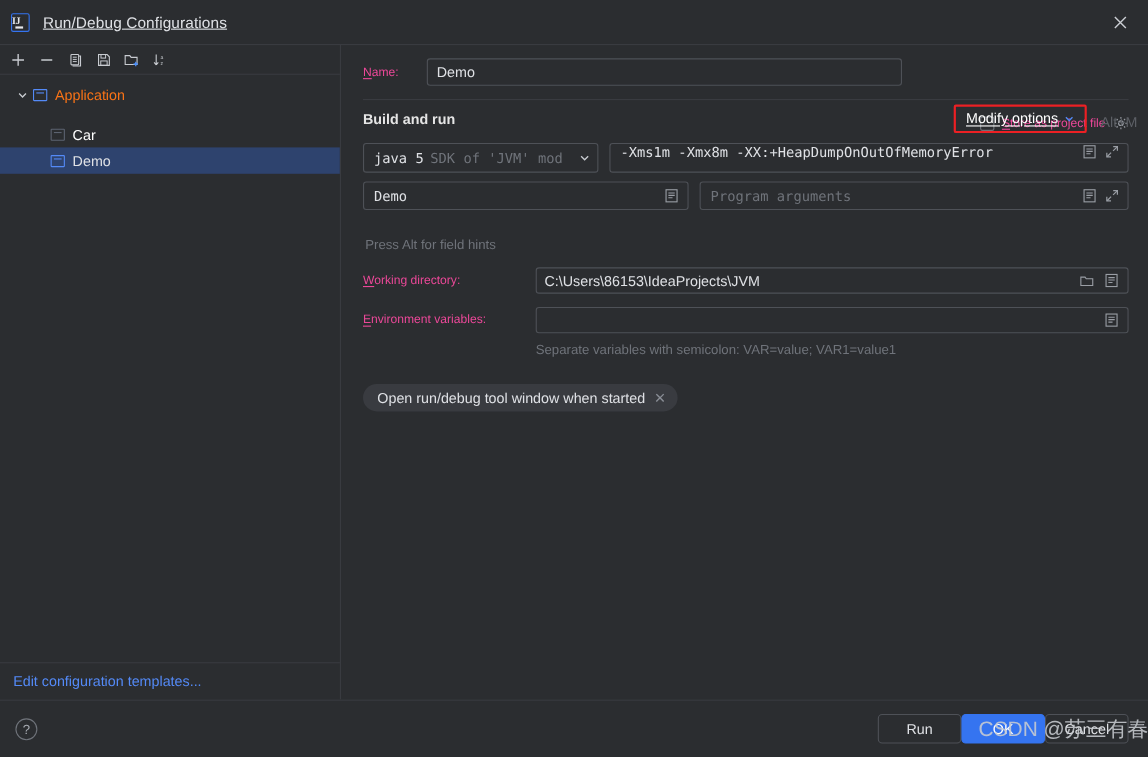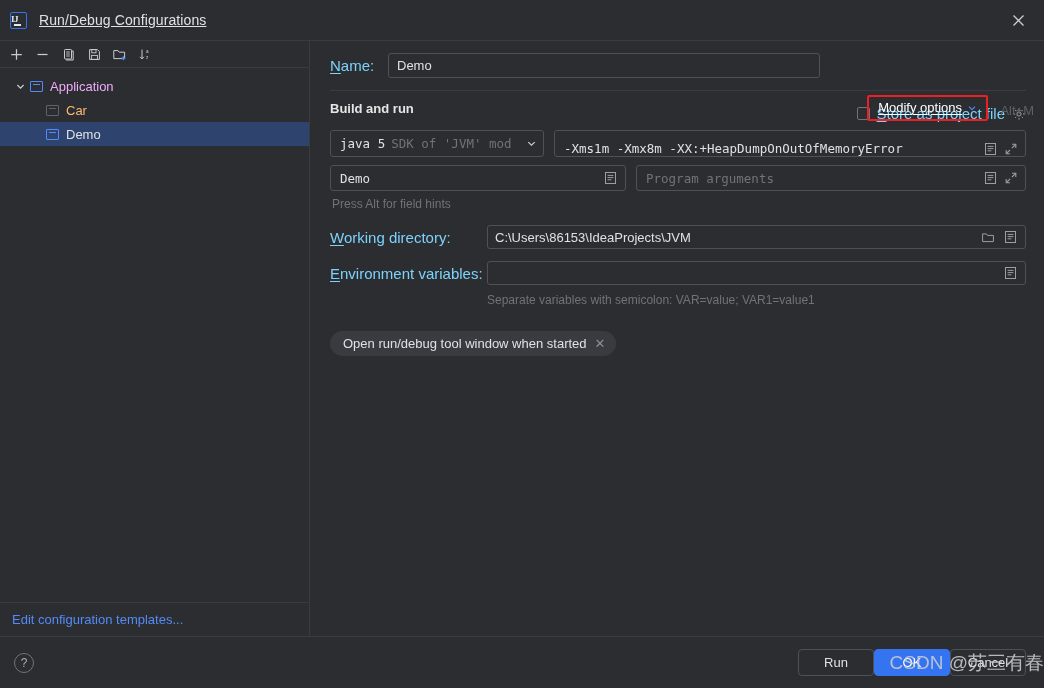--- a/index.html
+++ b/index.html
@@ -82,23 +82,23 @@
     display: flex; align-items: center; justify-content: center;
     cursor: pointer; border-radius: 3px;
   }
 
   .tree { flex: 1 1 auto; padding-top: 6px; overflow: hidden; }
   .tree-row {
     height: 24px; display: flex; align-items: center;
     font-size: 13px; cursor: pointer;
     padding-left: 12px;
   }
-  .tree-row.group { color: #f0abfc; align-items: center; }
+  .tree-row.group { color: #f97316; align-items: center; }
   .tree-row.child { padding-left: 46px; color: #dfe1e5; }
-  .tree-row.child.dim { color: #fdba74; }
+  .tree-row.child.dim { color: #ffffff; margin-top: 12px; }
   .tree-row.selected { background: #2e436e; }
   .chevron {
     width: 16px; height: 16px; display: flex;
     align-items: center; justify-content: center;
     margin-right: 2px; flex: 0 0 auto;
   }
   .cfg-icon {
     width: 13px; height: 11px;
     border: 1px solid #548af7;
     border-radius: 1px;
@@ -128,21 +128,21 @@
     border-top: 1px solid #393b40;
     padding: 0;
   }
 
   .name-row {
     display: flex; align-items: center;
     padding: 12px 18px 0 20px;
     gap: 0;
   }
   .lbl {
-    font-size: 15px; color: #7dd3fc; white-space: nowrap;
+    font-size: 11px; color: #ec4899; white-space: nowrap;
   }
   .lbl u { text-decoration: underline; text-underline-offset: 2px; }
 
   .inp {
     background: #2b2d30;
     border: 1px solid #4e5157;
     border-radius: 3px;
     color: #dfe1e5;
     font-family: "Liberation Sans", sans-serif;
     font-size: 13px;
@@ -209,21 +209,21 @@
     font-size: 12.5px; color: #dfe1e5; white-space: nowrap;
   }
   .sdk-sub {
     font-family: "DejaVu Sans Mono", monospace;
     font-size: 12.5px; color: #6f737a; white-space: nowrap;
     margin-left: 6px; overflow: hidden; flex: 1 1 auto;
   }
   .vm-field {
     flex: 1 1 auto; height: 27px;
     background: #2b2d30; border: 1px solid #4e5157; border-radius: 3px;
-    display: flex; align-items: flex-end; padding: 0 4px 0 9px;
+    display: flex; align-items: flex-start; padding: 0 4px 0 9px;
     overflow: hidden;
   }
   .vm-text {
     flex: 1 1 auto;
     font-family: "DejaVu Sans Mono", monospace;
     font-size: 12.5px; color: #dfe1e5; white-space: nowrap; overflow: hidden;
   }
 
   .row-b { display: flex; gap: 10px; margin-top: 8px; }
   .mainclass-field {
@@ -242,21 +242,21 @@
     display: flex; align-items: center; padding: 0 4px 0 9px;
   }
   .progargs-text {
     flex: 1 1 auto;
     font-family: "DejaVu Sans Mono", monospace;
     font-size: 12.5px; color: #6f737a;
   }
 
   .hint {
     color: #6f737a; font-size: 12px;
-    margin-top: 6px; margin-left: 2px;
+    margin-top: 24px; margin-left: 2px;
   }
   .hint2 {
     color: #6f737a; font-size: 12px;
     margin-top: 8px; margin-left: 157px;
   }
 
   .labeled-row {
     display: flex; align-items: center; margin-top: 14px;
   }
   .labeled-row .lbl { width: 157px; flex: 0 0 157px; }

